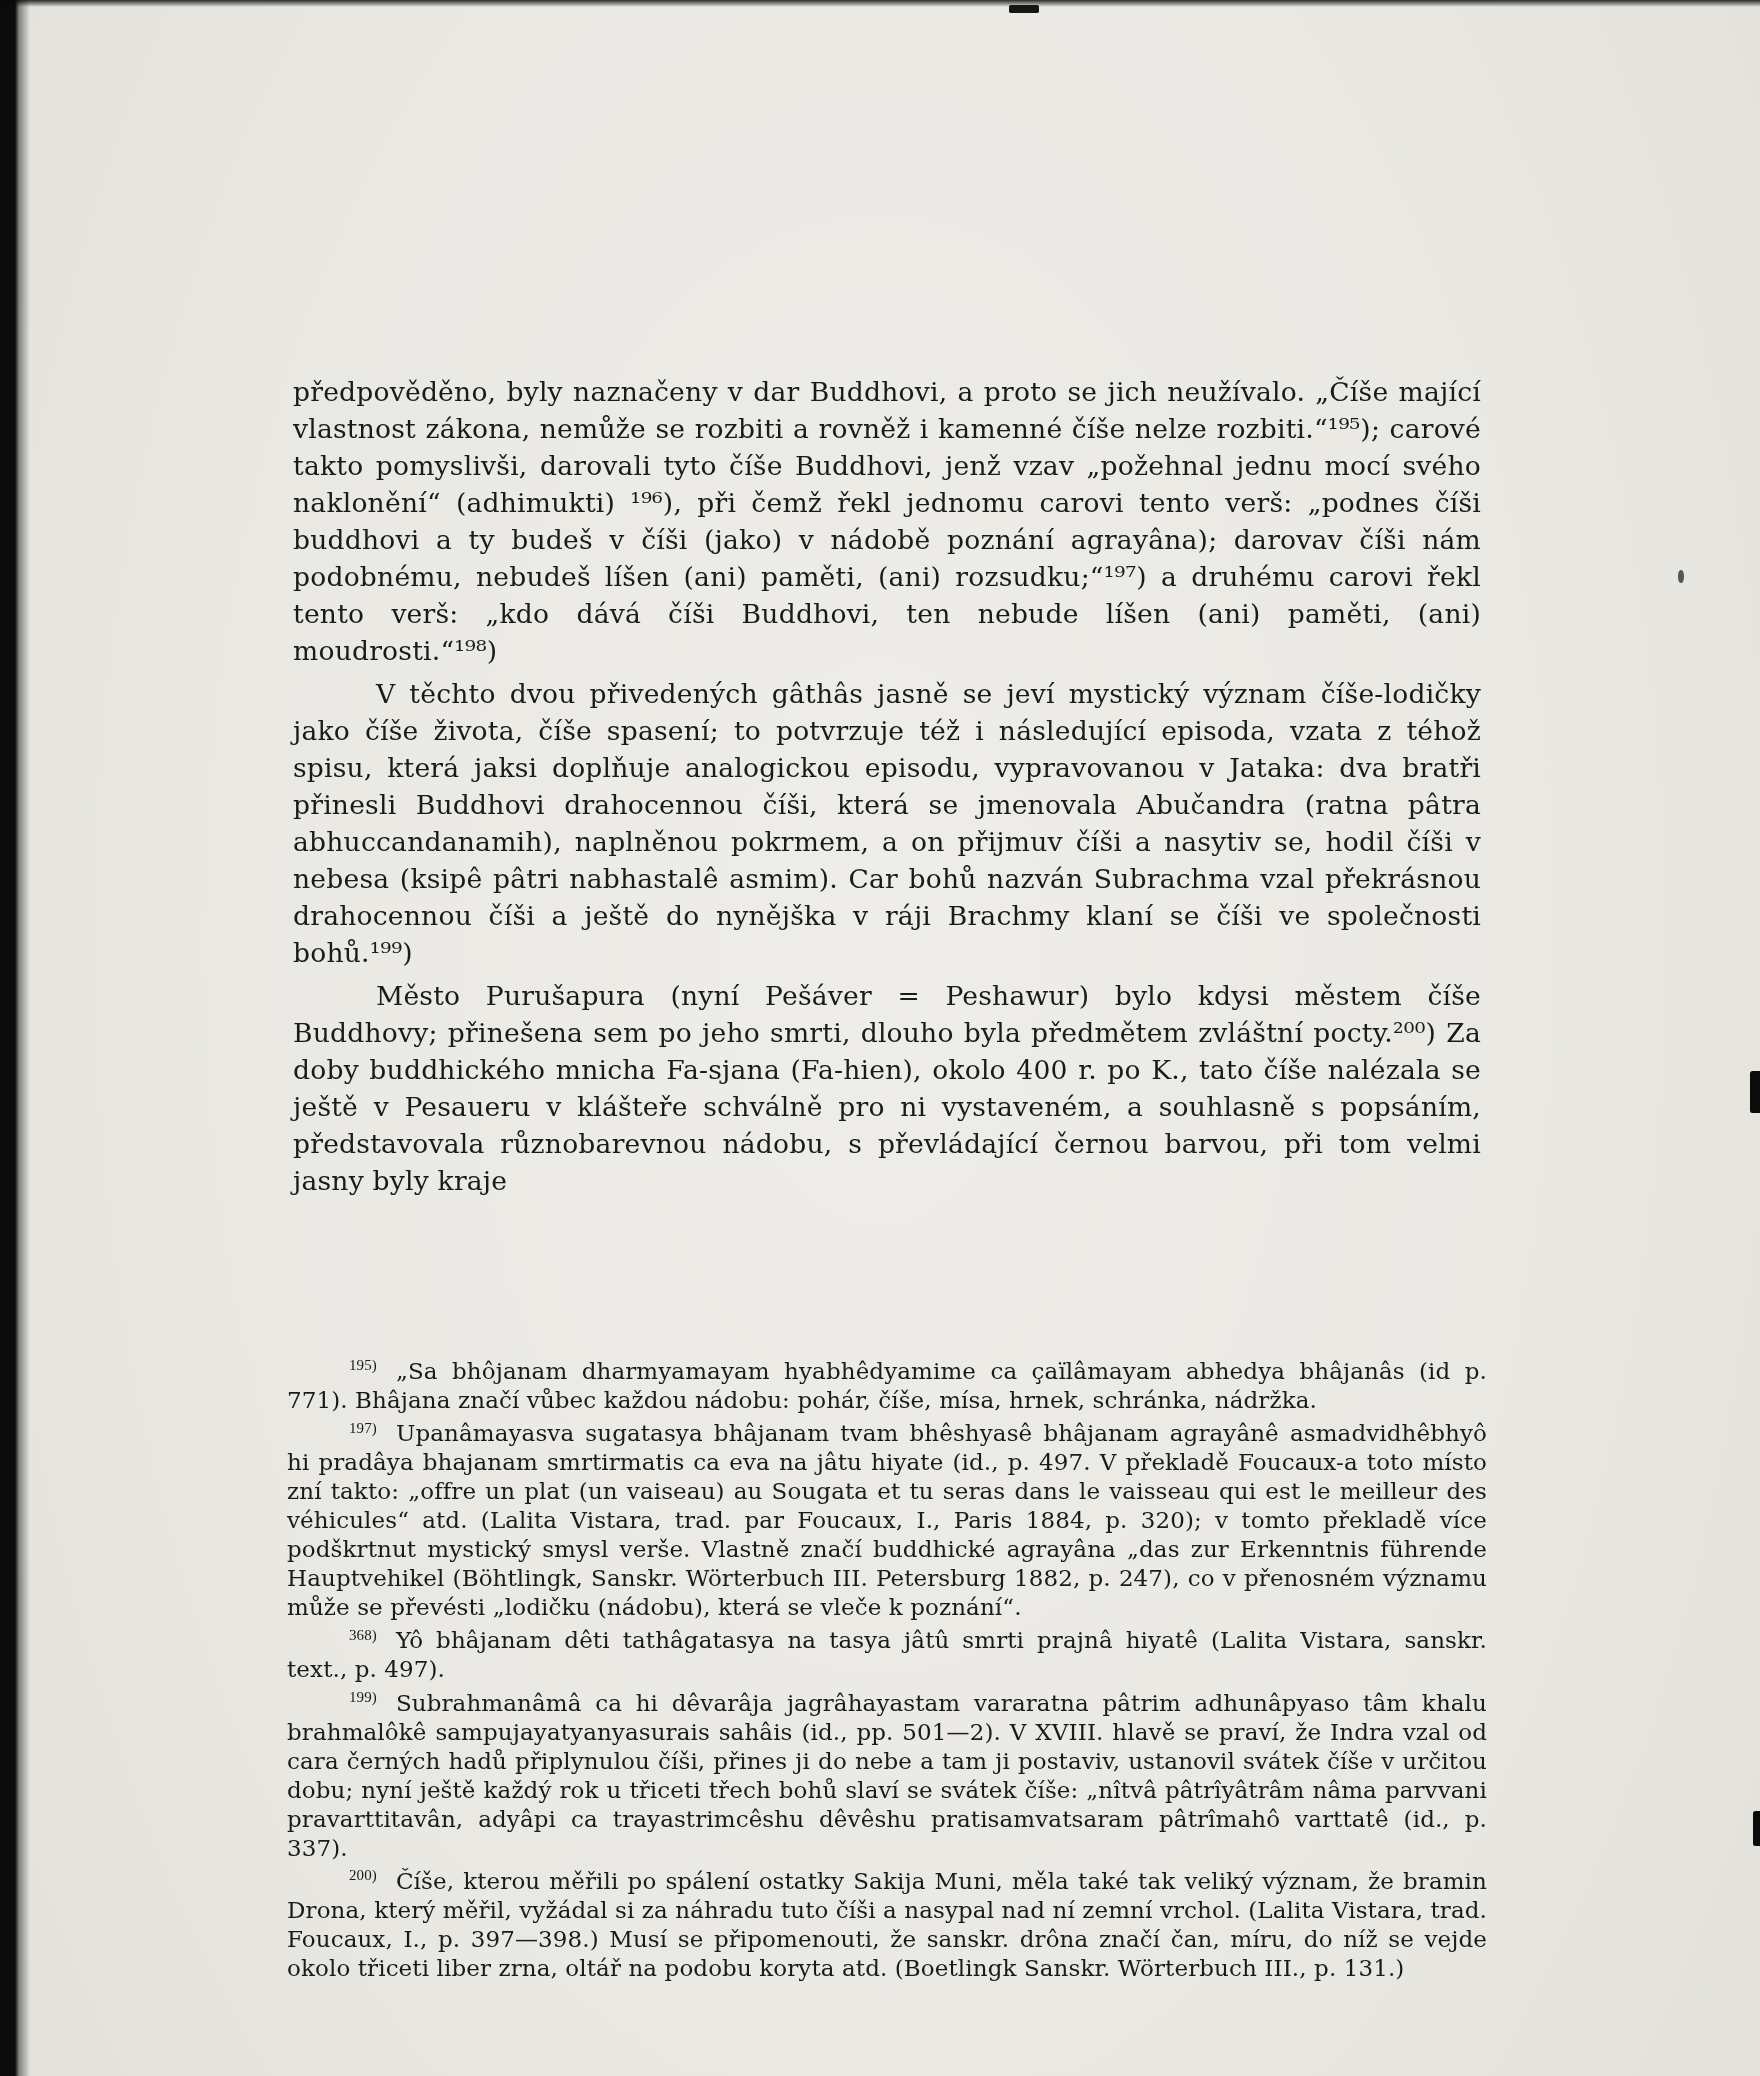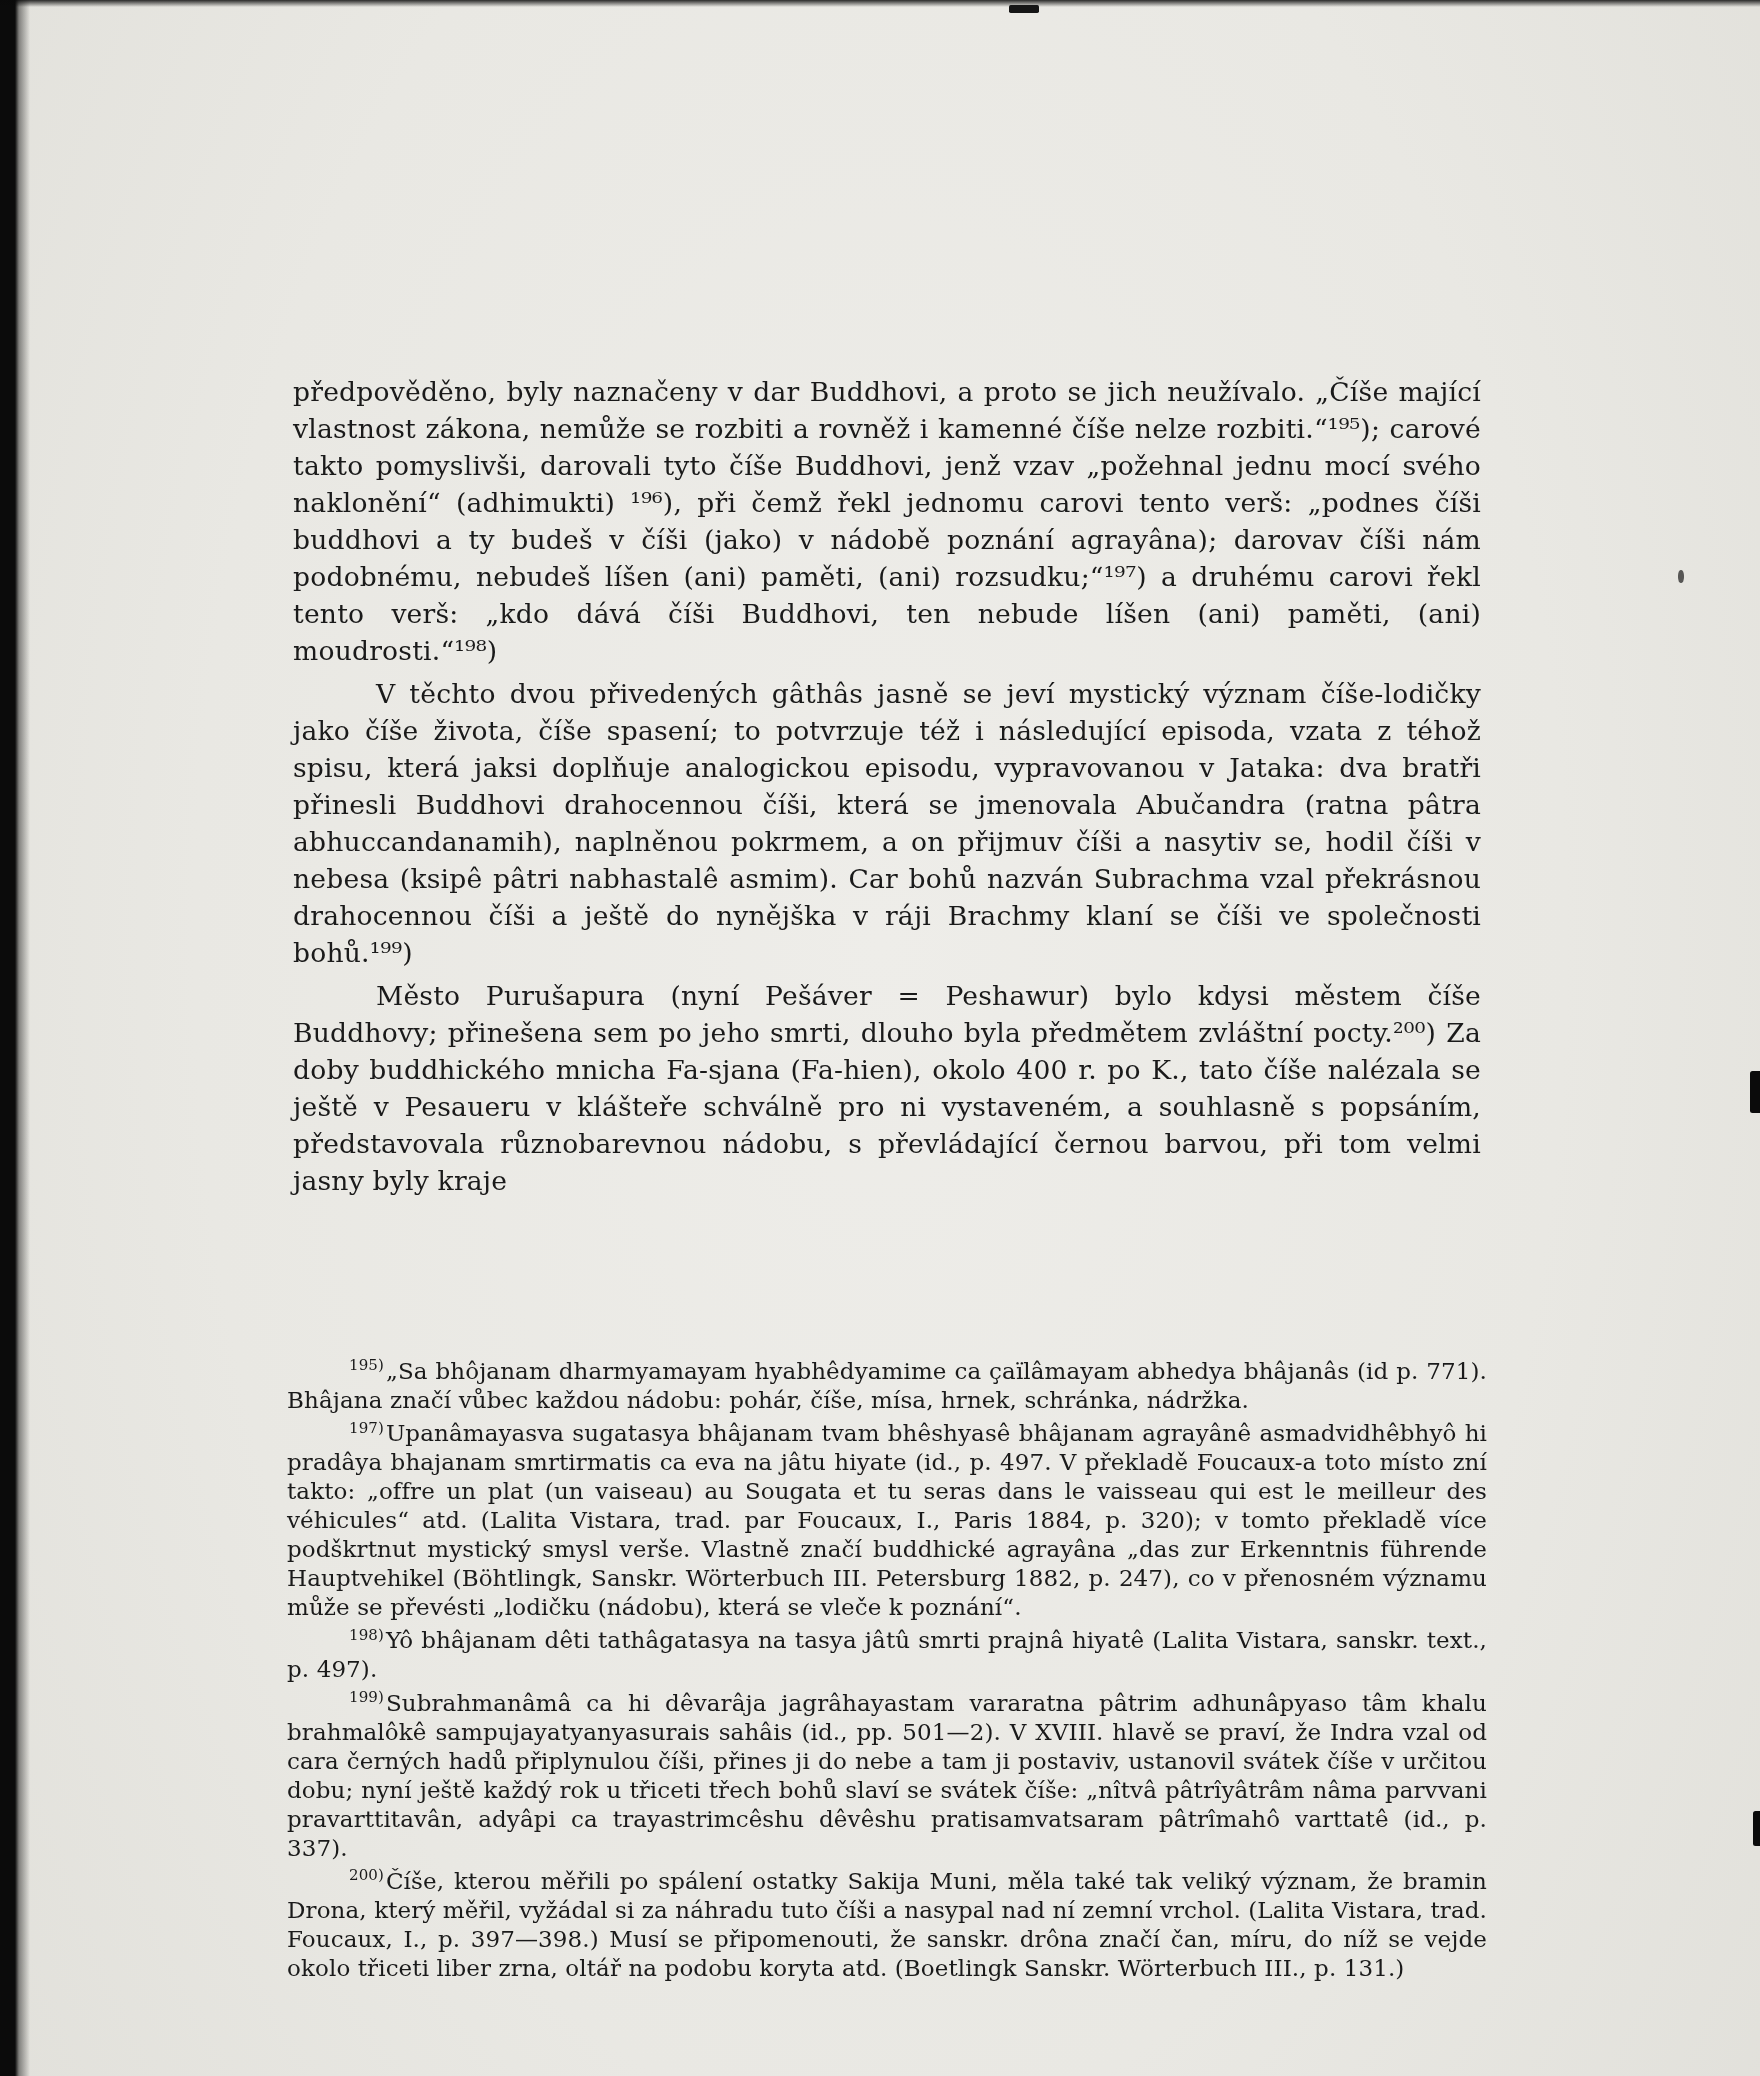--- a/index.html
+++ b/index.html
@@ -54,22 +54,23 @@
   .para { margin: 6px; }
   .para + .para { margin-top: 3.3px; }
   .para.indent { text-indent: 83px; }
   .footnotes {
     position: absolute; top: 1357px; left: 287px; width: 1200px;
     font-size: 23px; line-height: 29px; text-align: justify;
     letter-spacing: 0.1px;
   }
   .fn { margin: 0 0 4.2px 0; text-indent: 62px; }
   .fn sup.fn-marker {
-    font-size: 15px; line-height: 0; margin-right: 2px;
+    font-size: 15px; line-height: 0; margin-right: 19px;
     vertical-align: super;
+    font-family: Liberation Serif, serif;
   }
 </style>
 </head>
 <body>
 
 <div class="page">
 
   <div class="edge-left"></div>
   <div class="edge-top"></div>
   <div class="mark-top"></div>
@@ -80,19 +81,19 @@
 
   <div class="text-block">
     <p class="para">předpověděno, byly naznačeny v dar Buddhovi, a proto se jich neužívalo. „Číše mající vlastnost zákona, nemůže se rozbiti a rovněž i kamenné číše nelze rozbiti.“¹⁹⁵); carové takto pomyslivši, darovali tyto číše Buddhovi, jenž vzav „požehnal jednu mocí svého naklonění“ (adhimukti) ¹⁹⁶), při čemž řekl jednomu carovi tento verš: „podnes číši buddhovi a ty budeš v číši (jako) v nádobě poznání agrayâna); darovav číši nám podobnému, nebudeš líšen (ani) paměti, (ani) rozsudku;“¹⁹⁷) a druhému carovi řekl tento verš: „kdo dává číši Buddhovi, ten nebude líšen (ani) paměti, (ani) moudrosti.“¹⁹⁸)</p>
     <p class="para indent">V těchto dvou přivedených gâthâs jasně se jeví mystický význam číše-lodičky jako číše života, číše spasení; to potvrzuje též i následující episoda, vzata z téhož spisu, která jaksi doplňuje analogickou episodu, vypravovanou v Jataka: dva bratři přinesli Buddhovi drahocennou číši, která se jmenovala Abučandra (ratna pâtra abhuccandanamih), naplněnou pokrmem, a on přijmuv číši a nasytiv se, hodil číši v nebesa (ksipê pâtri nabhastalê asmim). Car bohů nazván Subrachma vzal překrásnou drahocennou číši a ještě do nynějška v ráji Brachmy klaní se číši ve společnosti bohů.¹⁹⁹)</p>
     <p class="para indent">Město Purušapura (nyní Pešáver = Peshawur) bylo kdysi městem číše Buddhovy; přinešena sem po jeho smrti, dlouho byla předmětem zvláštní pocty.²⁰⁰) Za doby buddhického mnicha Fa-sjana (Fa-hien), okolo 400 r. po K., tato číše nalézala se ještě v Pesaueru v klášteře schválně pro ni vystaveném, a souhlasně s popsáním, představovala různobarevnou nádobu, s převládající černou barvou, při tom velmi jasny byly kraje</p>
   </div>
 
   <div class="footnotes">
     <p class="fn"><sup class="fn-marker">195)</sup><span>„Sa bhôjanam dharmyamayam hyabhêdyamime ca çaïlâmayam abhedya bhâjanâs (id p. 771). Bhâjana značí vůbec každou nádobu: pohár, číše, mísa, hrnek, schránka, nádržka.</span></p>
     <p class="fn"><sup class="fn-marker">197)</sup><span>Upanâmayasva sugatasya bhâjanam tvam bhêshyasê bhâjanam agrayânê asmadvidhêbhyô hi pradâya bhajanam smrtirmatis ca eva na jâtu hiyate (id., p. 497. V překladě Foucaux-a toto místo zní takto: „offre un plat (un vaiseau) au Sougata et tu seras dans le vaisseau qui est le meilleur des véhicules“ atd. (Lalita Vistara, trad. par Foucaux, I., Paris 1884, p. 320); v tomto překladě více podškrtnut mystický smysl verše. Vlastně značí buddhické agrayâna „das zur Erkenntnis führende Hauptvehikel (Böhtlingk, Sanskr. Wörterbuch III. Petersburg 1882, p. 247), co v přenosném významu může se převésti „lodičku (nádobu), která se vleče k poznání“.</span></p>
-    <p class="fn"><sup class="fn-marker">198)</sup><span>Yô bhâjanam dêti tathâgatasya na tasya jâtû smrti prajnâ hiyatê (Lalita Vistara, sanskr. text., p. 497).</span></p>
+    <p class="fn"><sup class="fn-marker">368)</sup><span>Yô bhâjanam dêti tathâgatasya na tasya jâtû smrti prajnâ hiyatê (Lalita Vistara, sanskr. text., p. 497).</span></p>
     <p class="fn"><sup class="fn-marker">199)</sup><span>Subrahmanâmâ ca hi dêvarâja jagrâhayastam vararatna pâtrim adhunâpyaso tâm khalu brahmalôkê sampujayatyanyasurais sahâis (id., pp. 501—2). V XVIII. hlavě se praví, že Indra vzal od cara černých hadů připlynulou číši, přines ji do nebe a tam ji postaviv, ustanovil svátek číše v určitou dobu; nyní ještě každý rok u třiceti třech bohů slaví se svátek číše: „nîtvâ pâtrîyâtrâm nâma parvvani pravarttitavân, adyâpi ca trayastrimcêshu dêvêshu pratisamvatsaram pâtrîmahô varttatê (id., p. 337).</span></p>
     <p class="fn"><sup class="fn-marker">200)</sup><span>Číše, kterou měřili po spálení ostatky Sakija Muni, měla také tak veliký význam, že bramin Drona, který měřil, vyžádal si za náhradu tuto číši a nasypal nad ní zemní vrchol. (Lalita Vistara, trad. Foucaux, I., p. 397—398.) Musí se připomenouti, že sanskr. drôna značí čan, míru, do níž se vejde okolo třiceti liber zrna, oltář na podobu koryta atd. (Boetlingk Sanskr. Wörterbuch III., p. 131.)</span></p>
   </div>
 
 </div>
 
 
 </body></html>

